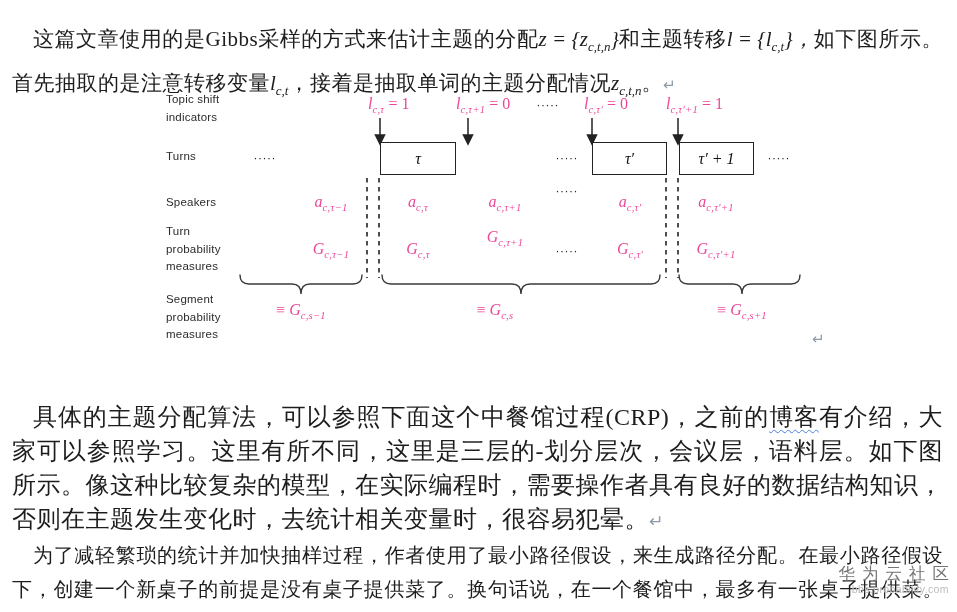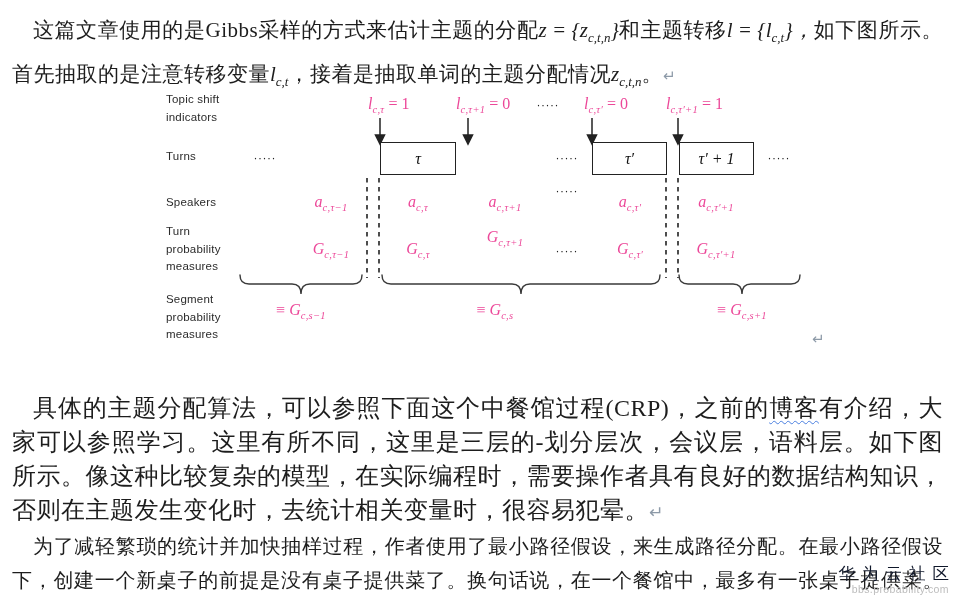--- a/index.html
+++ b/index.html
@@ -9,21 +9,21 @@
     font-family:"Liberation Serif","DejaVu Serif",serif;
     color:#1d1d1d;
   }
   
   .para{
     margin:0 14px 0 12px;
     text-align:justify;
     text-indent:21px;
     letter-spacing:0.5px;
   }
-  #p1{margin-top:12px;font-size:21px;line-height:37px;}
+  #p1{margin-top:21px;font-size:21px;line-height:37px;}
   #p2{margin-top:291px;font-size:24px;line-height:34px;}
   #p3{font-size:20px;line-height:34px;}
   .math i{font-style:italic;font-family:"Liberation Serif",serif;letter-spacing:0;}
   .math sub{font-style:italic;font-size:0.62em;letter-spacing:0;}
   .pilcrow{color:#8d9aa8;font-size:0.72em;font-family:"DejaVu Sans",sans-serif;}
   .squiggle{text-decoration:underline wavy #4a7fe0 1px;text-underline-offset:4px;}
   
   .figure{position:absolute;left:0;top:88px;width:957px;height:272px;}
   .fig-abs{position:absolute;white-space:nowrap;}
   .rowlabel{
@@ -44,21 +44,21 @@
   .dots{
     position:absolute;font-family:"DejaVu Sans",sans-serif;
     font-size:11px;letter-spacing:1px;color:#222;text-align:center;width:60px;
   }
   .figsvg{position:absolute;left:0;top:0;}
   
   .watermark{
     position:absolute;right:8px;top:564px;text-align:right;
     font-family:"Liberation Sans","DejaVu Sans",sans-serif;line-height:1.15;
   }
-  .wm-title{font-size:16.5px;color:#0f172a;letter-spacing:7px;margin-right:-7px;}
+  .wm-title{font-size:16.5px;color:#737373;letter-spacing:7px;margin-right:-7px;}
   .wm-url{font-size:10.5px;color:#bcbcbc;letter-spacing:0.4px;}
 </style>
 </head>
 <body>
 
 <div class="page">
 
   <p class="para" id="p1">
     <span>这篇文章使用的是Gibbs采样的方式来估计主题的分配</span><span class="math"><i>z = {z</i><sub>c,t,n</sub><i>}</i></span><span>和主题转移</span><span class="math"><i>l = {l</i><sub>c,t</sub><i>}，</i></span><span>如下图所示。首先抽取的是注意转移变量</span><span class="math"><i>l</i><sub>c,t</sub></span><span>，接着是抽取单词的主题分配情况</span><span class="math"><i>z</i><sub>c,t,n</sub></span><span>。</span><span class="pilcrow">↵</span>
   </p>

